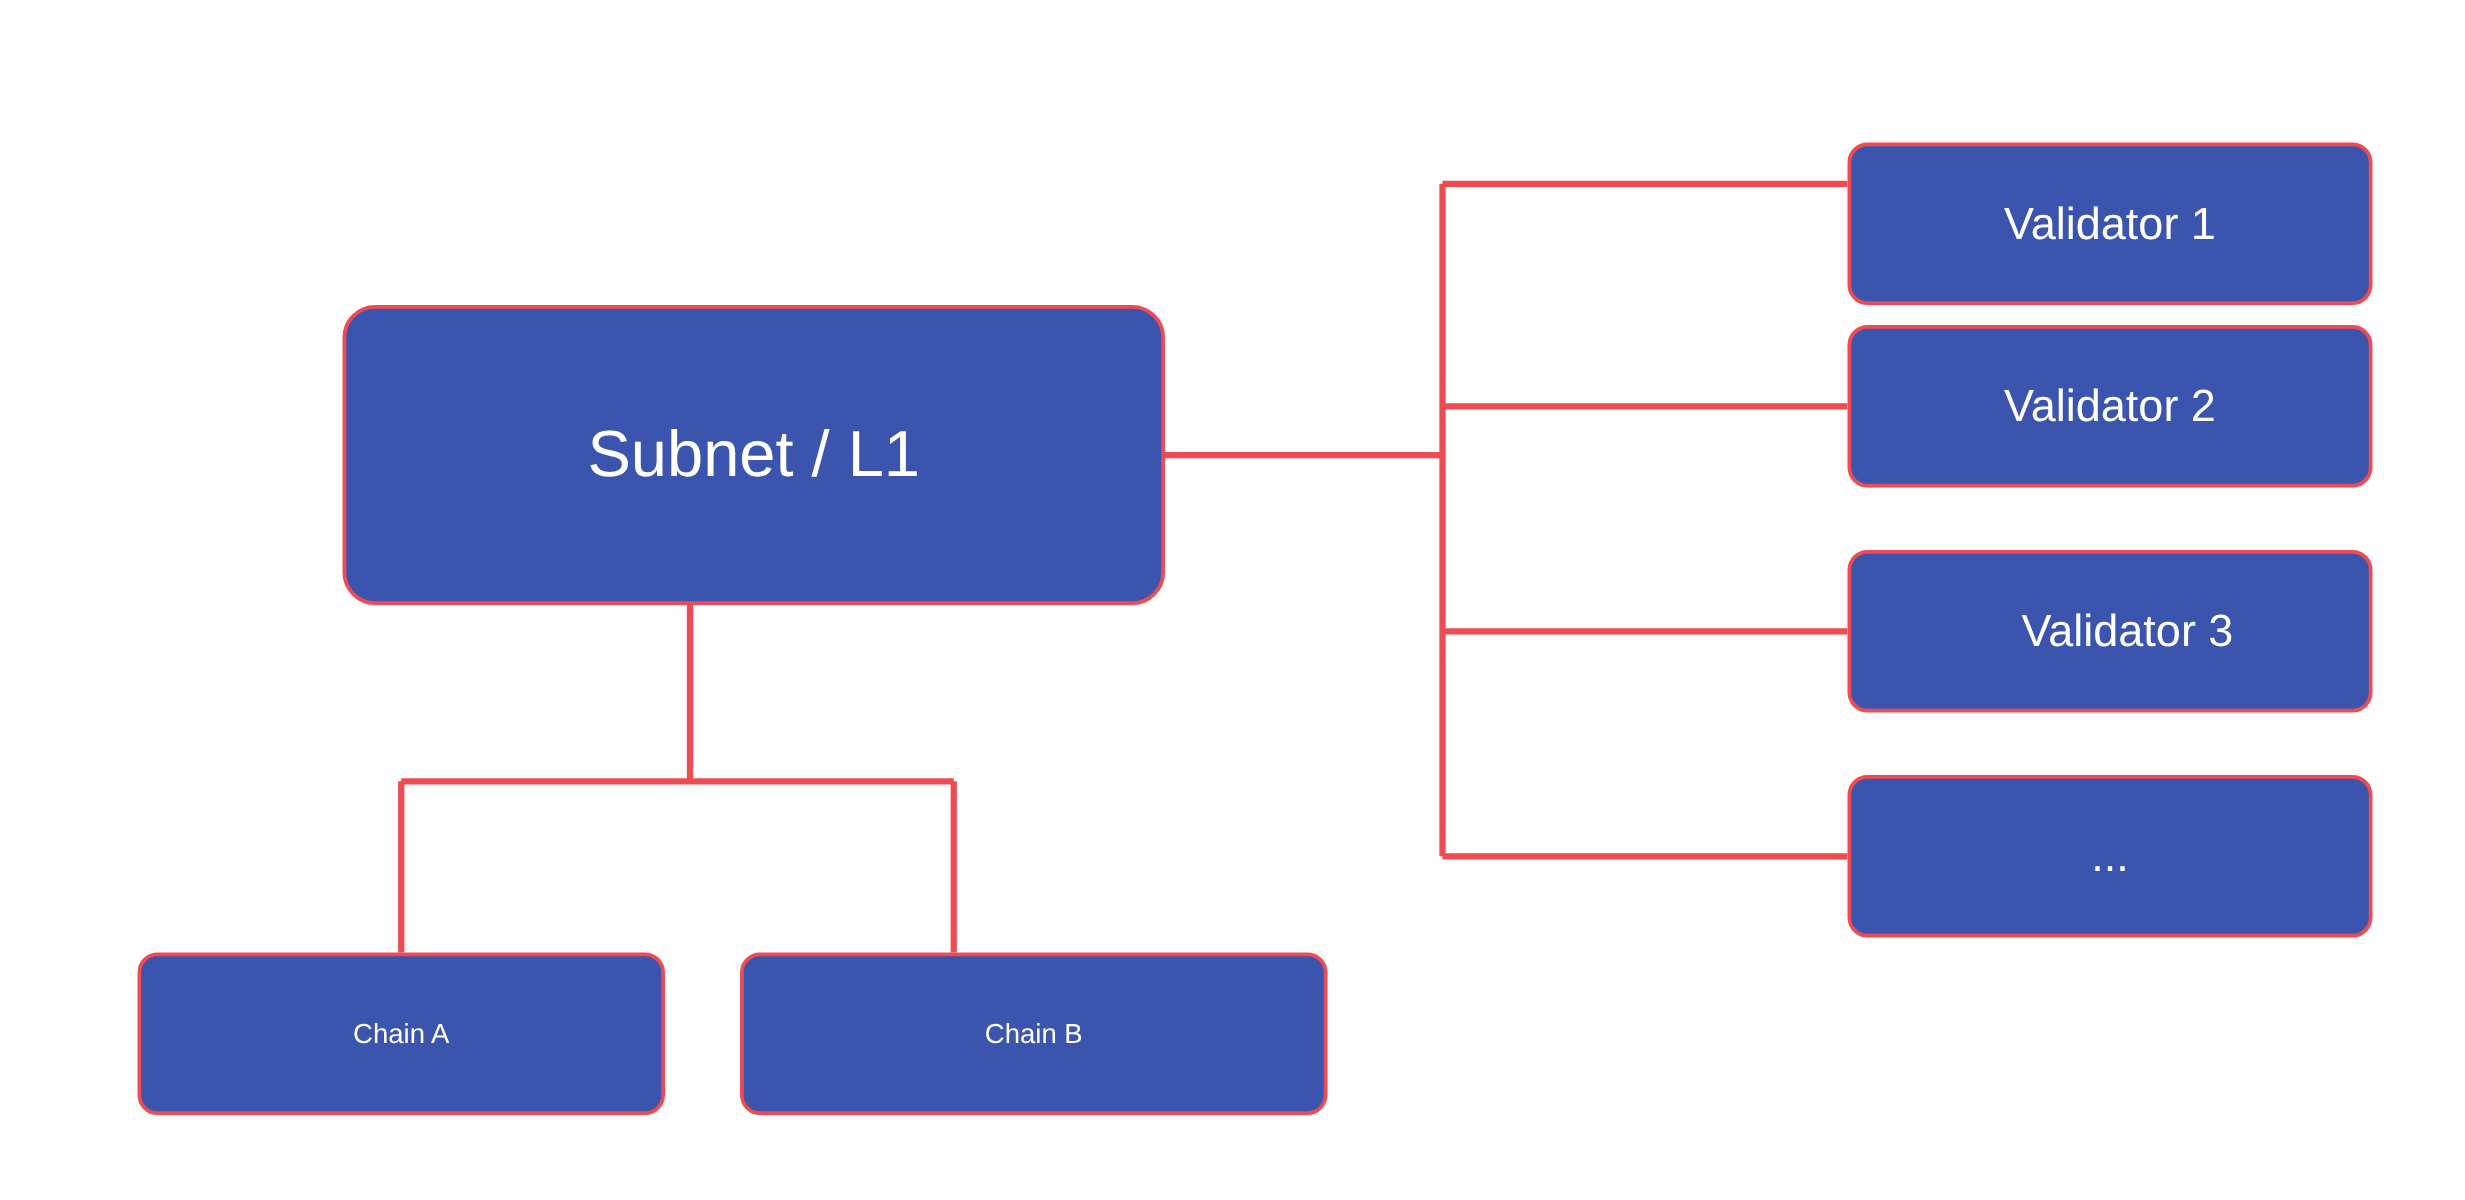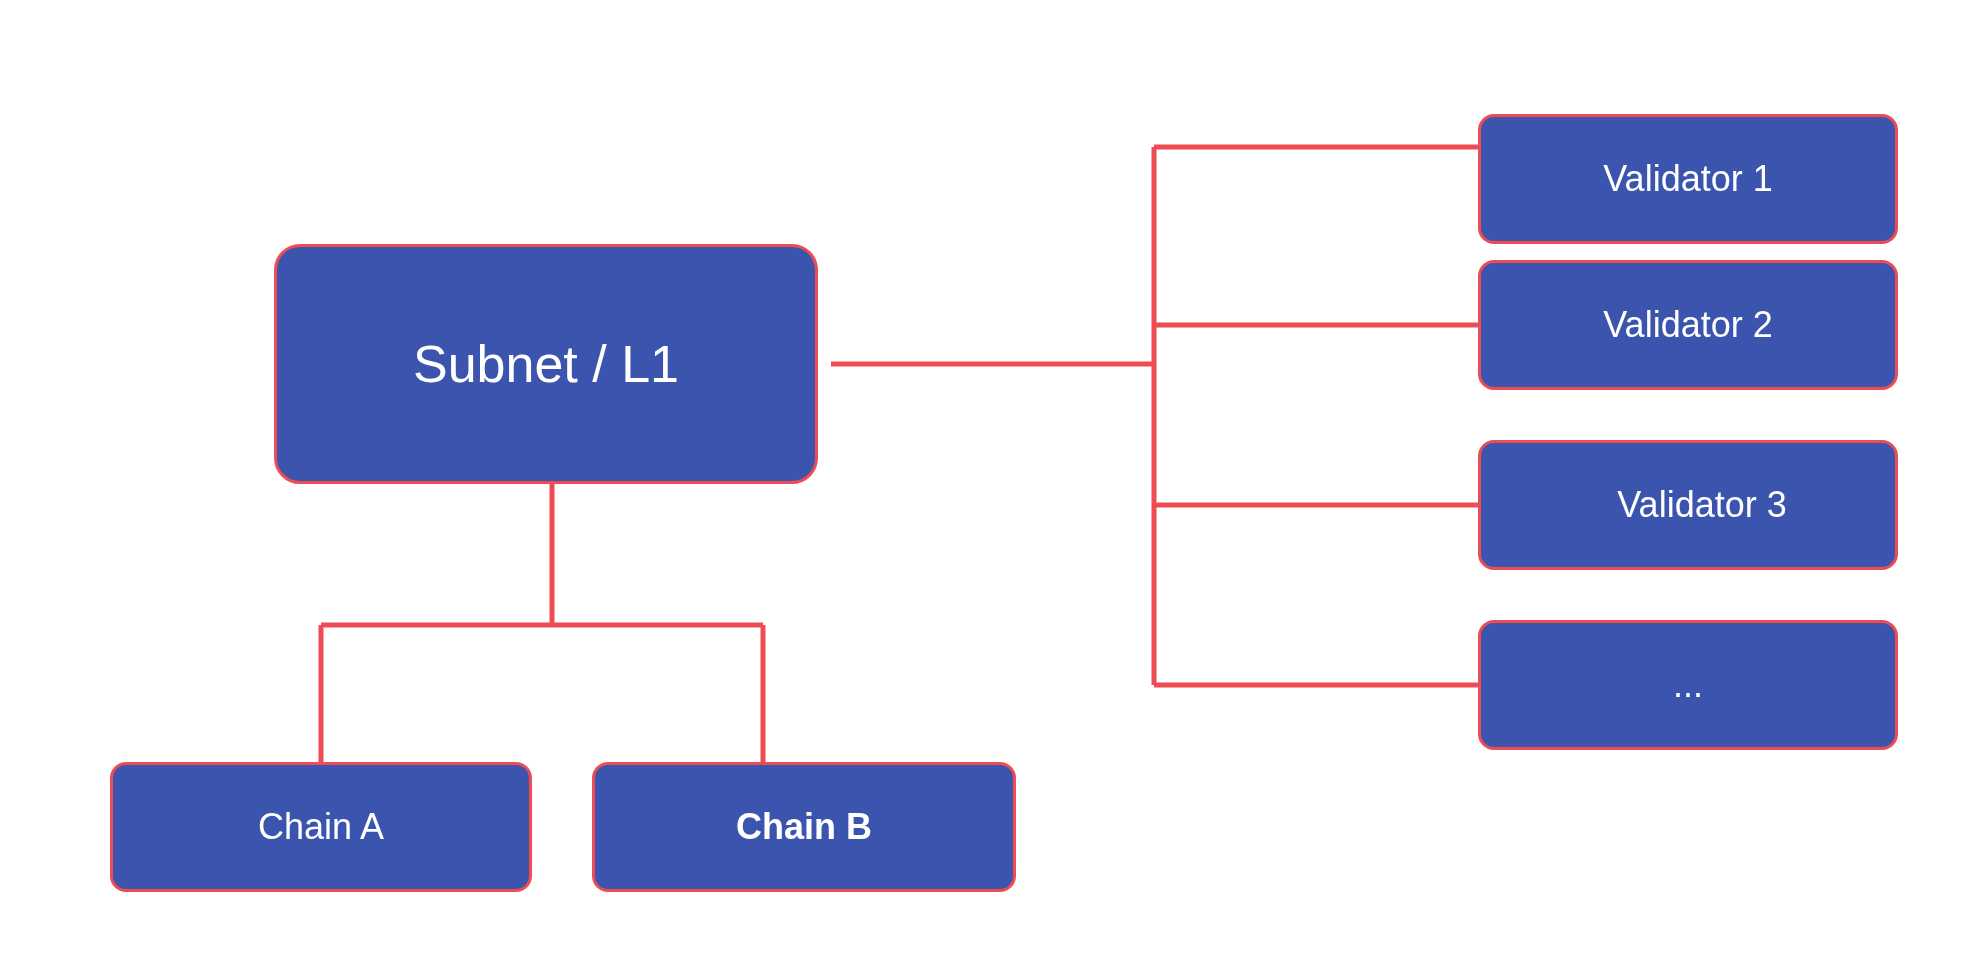--- a/index.html
+++ b/index.html
@@ -33,41 +33,40 @@
     align-items: center;
     justify-content: center;
     color: #ffffff;
     font-weight: 400;
     line-height: 1;
     white-space: nowrap;
   }
   .node.root {
     left: 274px;
     top: 244px;
-    width: 544px;
+    width: 658px;
     height: 240px;
     border-radius: 26px;
     font-size: 52px;
     align-items: center;
   }
   .node.leaf {
-    font-size: 36px;
+    font-size: 22px;
   }
   .node.chain-a {
     left: 110px;
     top: 762px;
     width: 422px;
     height: 130px;
   }
   .node.chain-b {
     left: 592px;
     top: 762px;
-    width: 424px;
+    width: 470px;
     height: 130px;
-    font-weight: bold;
   }
   .node.val {
     left: 1478px;
     width: 420px;
     height: 130px;
     font-size: 36px;
   }
   .node.val-0 { top: 82px; margin-top: 32px; }
   .node.val-1 { top: 260px; align-items: center; }
   .node.val-2 { top: 440px; padding-left: 28px; }

